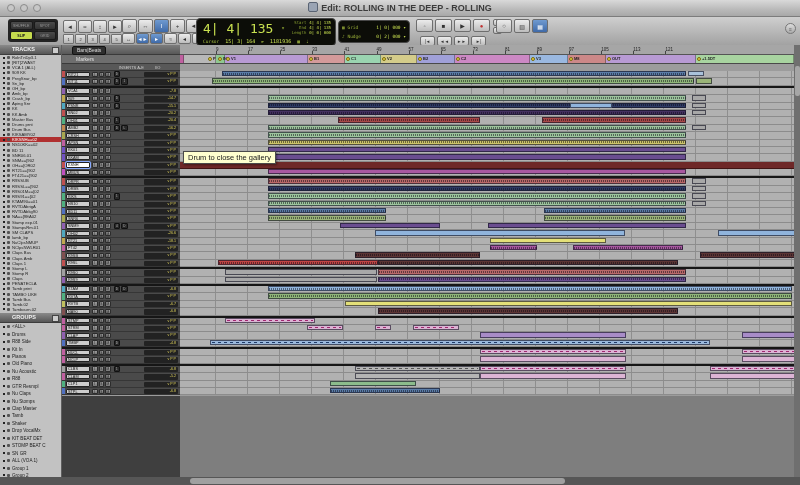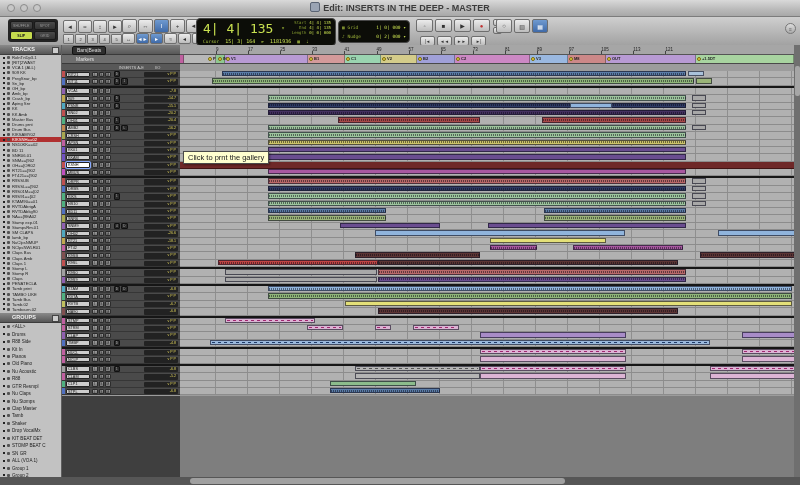--- a/index.html
+++ b/index.html
@@ -159,21 +159,21 @@
 
 <div class="screen">
 
   <div class="titlebar">
     <div class="traffic">
       <span></span>
       <span></span>
       <span></span>
     </div>
     <div class="wtitle">
-      <span class="appicon"></span><span>Edit: INSERTS IN THE DEEP - MASTER</span>
+      <span class="appicon"></span><span>Edit: ROLLING IN THE DEEP - ROLLING</span>
     </div>
   </div>
 
   <div class="toolbar">
     <div class="modepanel" id="modepanel">
         <div class="modebtn">SHUFFLE</div>
         <div class="modebtn">SPOT</div>
         <div class="modebtn active">SLIP</div>
         <div class="modebtn">GRID</div>
       </div>
@@ -1466,19 +1466,19 @@
         </div>
       </div>
 
     <div class="emptyhead"></div>
     <div class="emptylane"></div>
 
     <div class="vscroll">
         <div class="vthumb"></div>
       </div>
 
-    <div class="tooltip">Click to prnt the gallery</div>
+    <div class="tooltip">Drum to close the gallery</div>
   </div>
 
   <div class="hscroll">
     <div class="hthumb"></div>
   </div>
 </div>
 
 </body></html>

